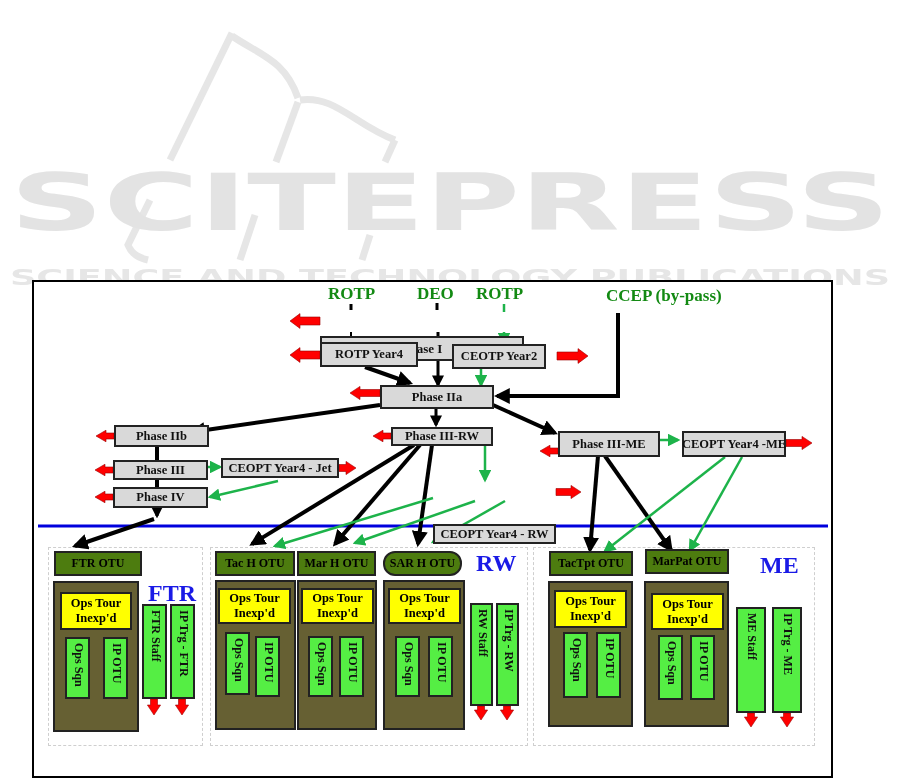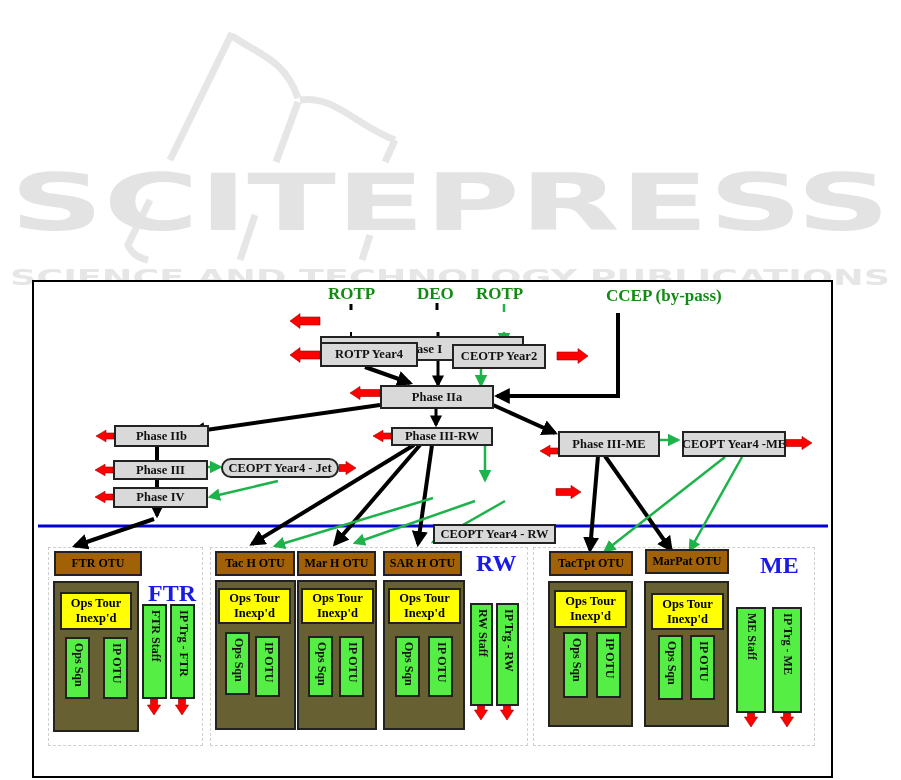--- a/index.html
+++ b/index.html
@@ -4,21 +4,21 @@
 <style>
   html, body { margin:0; padding:0; background:#ffffff; }
   body { width:901px; height:780px; position:relative; overflow:hidden; font-family:"Liberation Serif", serif; }
   #wm { position:absolute; left:0; top:0; width:901px; height:290px; }
   #frame { position:absolute; left:32px; top:280px; width:801px; height:498px; border:2px solid #000; box-sizing:border-box; background:#fff; }
   #diagram { position:absolute; left:0; top:0; width:901px; height:780px; }
   .src { position:absolute; color:#138a13; font-weight:bold; font-size:17px; white-space:nowrap; }
   .box { position:absolute; background:#d9d9d9; border:2px solid #222; box-sizing:border-box; font-weight:bold; font-size:12.5px; display:flex; align-items:center; justify-content:center; white-space:nowrap; color:#111; }
   .sect { position:absolute; border:1px dashed #cfcfcf; box-sizing:border-box; }
   .sect-label { position:absolute; color:#1a1ae6; font-weight:bold; font-size:24px; }
-  .otu { position:absolute; background:#a16207; border:2px solid #222; box-sizing:border-box; font-weight:bold; font-size:12px; display:flex; align-items:center; justify-content:center; white-space:nowrap; }
+  .otu { position:absolute; background:#4d7c0f; border:2px solid #222; box-sizing:border-box; font-weight:bold; font-size:12px; display:flex; align-items:center; justify-content:center; white-space:nowrap; }
   .sqn { position:absolute; background:#666033; border:2px solid #222; box-sizing:border-box; }
   .ops { position:absolute; background:#ffff00; border:2px solid #222; box-sizing:border-box; font-weight:bold; font-size:12.5px; text-align:center; line-height:15px; display:flex; align-items:center; justify-content:center; }
   .vbar { position:absolute; background:#55ee44; border:2px solid #222; box-sizing:border-box; }
   .vbar span { position:absolute; left:50%; top:4px; transform-origin:0 0; transform:rotate(90deg) translate(0,-50%); font-weight:bold; font-size:12px; white-space:nowrap; color:#111; }
 </style>
 </head>
 <body>
 
 <svg id="wm" viewBox="0 0 901 290">
   <g fill="none" stroke="#e6e6e6" stroke-width="7">
@@ -128,21 +128,21 @@
 <div class="src" style="left:476px;top:284px;">ROTP</div>
 <div class="src" style="left:606px;top:286px;">CCEP (by-pass)</div>
 
 <div class="box" style="left:320px;top:308px;width:204px;height:25px;font-size:13px;margin-top:28px;">Phase I</div>
 <div class="box" style="left:320px;top:342px;width:98px;height:25px;">ROTP Year4</div>
 <div class="box" style="left:452px;top:344px;width:94px;height:25px;">CEOTP Year2</div>
 <div class="box" style="left:380px;top:385px;width:114px;height:24px;">Phase IIa</div>
 <div class="box" style="left:114px;top:425px;width:95px;height:22px;">Phase IIb</div>
 <div class="box" style="left:113px;top:460px;width:95px;height:20px;">Phase III</div>
 <div class="box" style="left:113px;top:487px;width:95px;height:21px;">Phase IV</div>
-<div class="box" style="left:221px;top:458px;width:118px;height:20px;border-radius:10px;">CEOPT Year4 - Jet</div>
+<div class="box" style="left:221px;top:458px;width:118px;height:20px;">CEOPT Year4 - Jet</div>
 <div class="box" style="left:391px;top:427px;width:102px;height:19px;">Phase III-RW</div>
 <div class="box" style="left:433px;top:482px;width:123px;height:20px;margin-top:42px;">CEOPT Year4  -  RW</div>
 <div class="box" style="left:558px;top:431px;width:102px;height:26px;">Phase III-ME</div>
 <div class="box" style="left:682px;top:431px;width:104px;height:26px;">CEOPT Year4 -ME</div>
 
 <div class="sect-label" style="left:148px;top:550px;margin-top:30px;">FTR</div>
 <div class="sect-label" style="left:476px;top:550px;">RW</div>
 <div class="sect-label" style="left:760px;top:552px;">ME</div>
 
 <div class="otu" style="left:54px;top:551px;width:88px;height:25px;">FTR OTU</div>
@@ -156,21 +156,21 @@
   </div>
 <div class="vbar" style="left:142px;top:604px;width:25px;height:95px;">
     <span>FTR Staff</span>
   </div>
 <div class="vbar" style="left:170px;top:604px;width:25px;height:95px;">
     <span>IP Trg - FTR</span>
   </div>
 
 <div class="otu" style="left:215px;top:551px;width:80px;height:25px;">Tac H OTU</div>
 <div class="otu" style="left:297px;top:551px;width:79px;height:25px;">Mar H OTU</div>
-<div class="otu" style="left:383px;top:551px;width:79px;height:25px;">SAR H OTU</div>
+<div class="otu" style="left:383px;top:551px;width:79px;height:25px;border-radius:12px;">SAR H OTU</div>
 <div class="sqn" style="left:215px;top:580px;width:81px;height:150px;"></div>
 <div class="sqn" style="left:297px;top:580px;width:80px;height:150px;"></div>
 <div class="sqn" style="left:383px;top:580px;width:82px;height:150px;"></div>
 <div class="ops" style="left:218px;top:588px;width:73px;height:36px;">Ops Tour Inexp'd</div>
 <div class="ops" style="left:301px;top:588px;width:73px;height:36px;">Ops Tour Inexp'd</div>
 <div class="ops" style="left:388px;top:588px;width:73px;height:36px;">Ops Tour Inexp'd</div>
 <div class="vbar" style="left:225px;top:632px;width:25px;height:63px;">
     <span>Ops Sqn</span>
   </div>
 <div class="vbar" style="left:255px;top:636px;width:25px;height:61px;">

